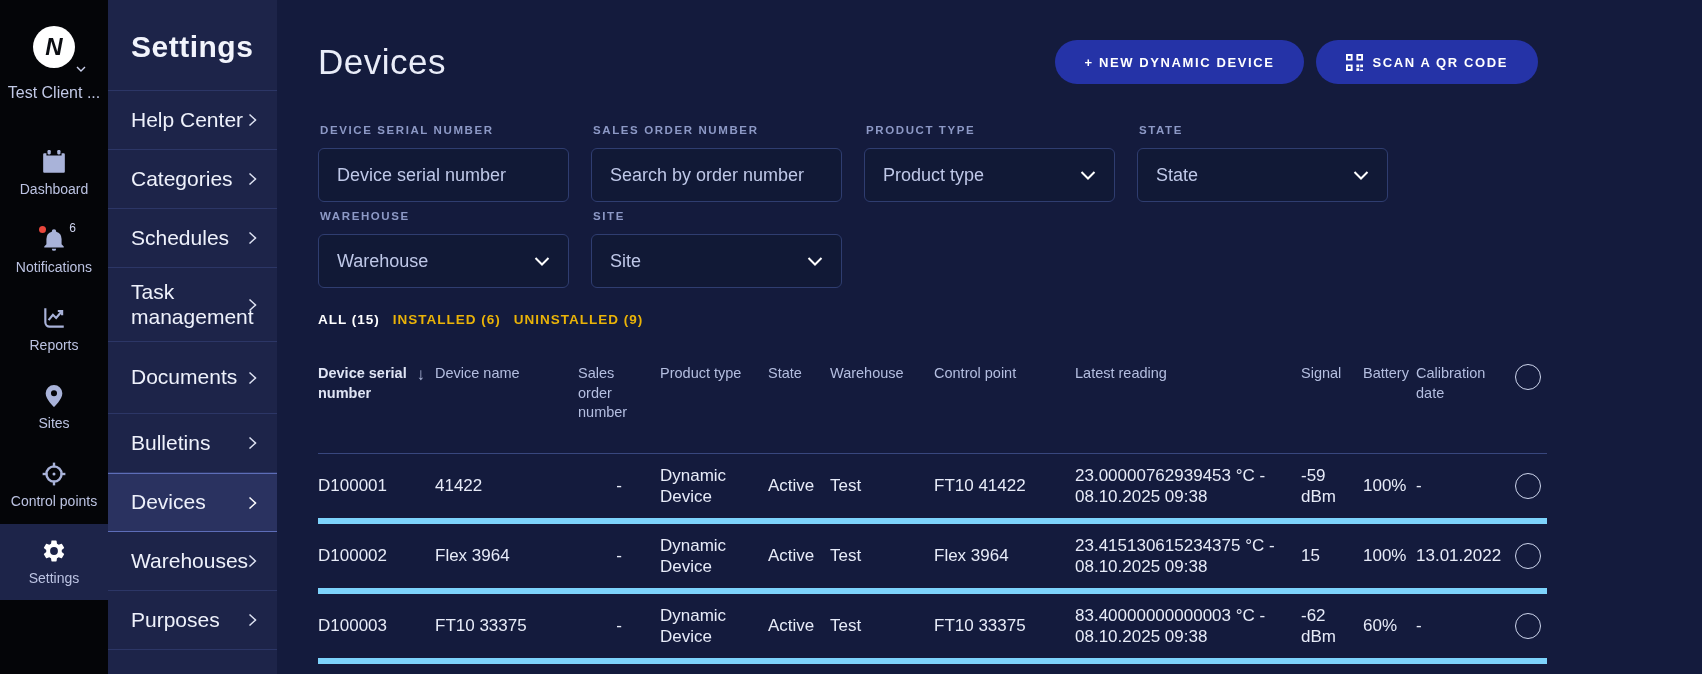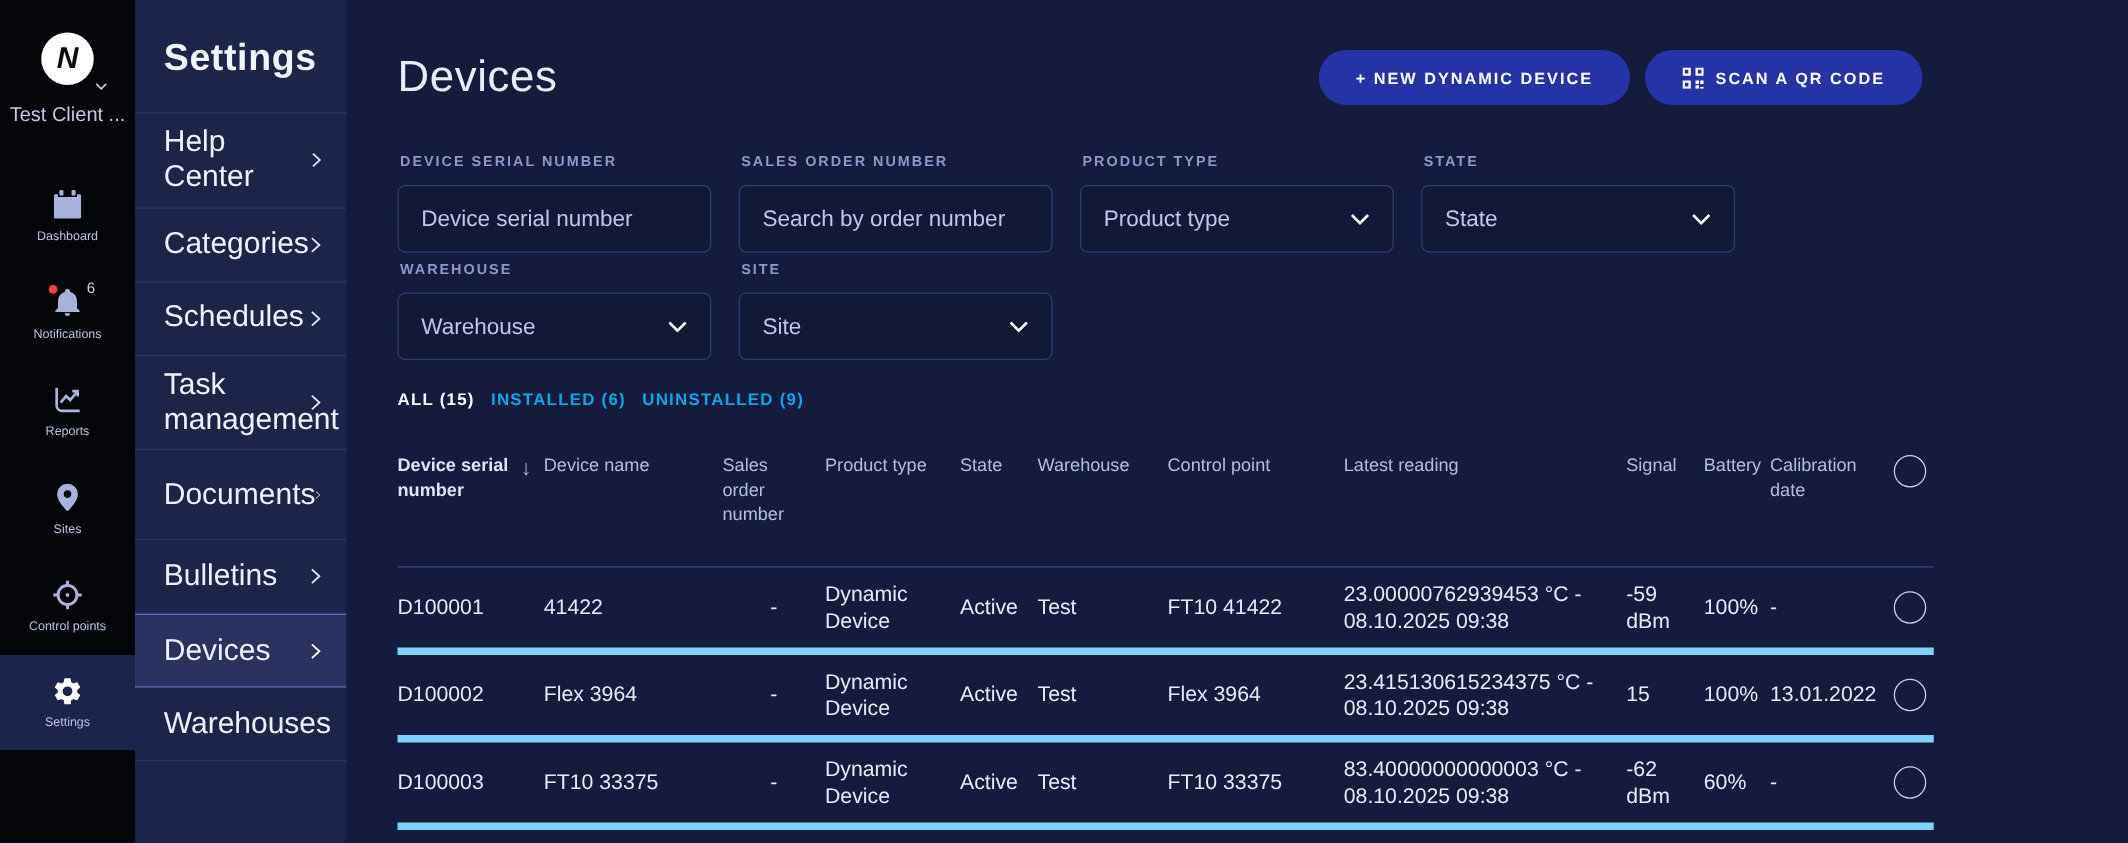--- a/index.html
+++ b/index.html
@@ -12,47 +12,47 @@
   }
   
   .rail { width:108px; background:#040508; flex-shrink:0; display:flex; flex-direction:column; align-items:center; }
   .logo-block { margin-top:26px; display:flex; flex-direction:column; align-items:center; cursor:pointer; position:relative; }
   .logo-circle { width:42px; height:42px; border-radius:50%; background:#ffffff; display:flex; align-items:center; justify-content:center; }
   .logo-circle span { font-size:24px; font-weight:700; font-style:italic; color:#0b0d12; }
   .logo-chevron { position:absolute; right:14px; top:40px; }
   .client-label { margin-top:16px; font-size:16px; color:#c2c9e6; }
   .rail-nav { margin-top:32px; width:100%; display:flex; flex-direction:column; }
   .rail-item { height:78px; display:flex; flex-direction:column; align-items:center; justify-content:center; gap:7px; color:#a9b3d9; cursor:pointer; width:100%; }
-  .rail-item .lbl { font-size:10px; color:#bcc3e2; text-align:left; line-height:1.1; }
+  .rail-item .lbl { font-size:14px; color:#bcc3e2; text-align:left; line-height:1.1; }
   .rail-item.active { background:#1d2449; height:76px; }
   .rail-item svg { display:block; }
   .bell-wrap { position:relative; }
   .bell-dot { position:absolute; left:-2px; top:-1px; width:7px; height:7px; border-radius:50%; background:#e8463c; }
   .bell-count { position:absolute; right:-9px; top:-6px; font-size:12px; color:#cdd3ee; }
   
   .panel { width:169px; background:#1d2449; flex-shrink:0; display:flex; flex-direction:column; }
   .panel-title { padding:30px 0 26px 23px; font-size:30px; font-weight:700; color:#f2f4fc; border-bottom:1px solid #2c3666; letter-spacing:0.5px; }
-  .menu-item { min-height:59px; padding:9px 20px 9px 23px; display:flex; align-items:center; justify-content:space-between; font-size:24px; color:#eef1fb; border-bottom:1px solid #2c3666; cursor:pointer; }
+  .menu-item { min-height:59px; padding:9px 20px 9px 23px; display:flex; align-items:center; justify-content:space-between; font-size:21px; color:#eef1fb; border-bottom:1px solid #2c3666; cursor:pointer; }
   .menu-item .mi-label { line-height:1.18; }
   .menu-item.active { background:#2a3260; border-top:1px solid #5d6db8; border-bottom:1px solid #5d6db8; }
   
   .main { flex:1; padding:40px 0 0 41px; }
   .main-header { display:flex; align-items:center; justify-content:space-between; padding-right:164px; }
   .page-title { font-size:35px; font-weight:300; color:#e9ecf8; letter-spacing:0.5px; }
   .btn-row { display:flex; gap:12px; }
   .pill-btn { height:44px; border:none; border-radius:22px; background:#2533a7; color:#ffffff; font-family:inherit; font-size:13px; font-weight:700; letter-spacing:1.6px; padding:12px 30px; display:flex; align-items:center; gap:9px; cursor:pointer; }
   
   .filters { margin-top:40px; display:grid; grid-template-columns:repeat(4,251px); column-gap:22px; row-gap:8px; }
   .f-label { font-size:11.5px; font-weight:700; letter-spacing:1.6px; color:#8d99c6; margin:0 0 12px 2px; display:block; }
   .field { width:100%; height:54px; background:#111936; border:1px solid #2f3d70; border-radius:6px; display:flex; align-items:center; justify-content:space-between; padding:0 18px; color:#bfc8e8; font-size:18px; cursor:pointer; }
   input.field { font-family:inherit; outline:none; cursor:text; }
   input.field::placeholder { color:#bfc8e8; opacity:1; }
   
   .tabs { margin-top:24px; display:flex; gap:13px; }
-  .tab { font-size:13.5px; font-weight:700; letter-spacing:1px; color:#0ea5e9; cursor:pointer; }
+  .tab { font-size:13.5px; font-weight:700; letter-spacing:1px; color:#eab308; cursor:pointer; }
   .tab.active { color:#ffffff; }
   
   .table { margin-top:27px; width:1229px; }
   .tgrid { display:grid; grid-template-columns:117px 143px 82px 108px 62px 104px 141px 226px 62px 53px 92px 39px; }
   .thead { padding:10px 0 0; height:100px; border-bottom:1px solid #38477e; align-items:start; }
   .th { font-size:14.5px; color:#b4bee0; line-height:1.35; padding-right:10px; cursor:pointer; }
   .th.sorted { font-weight:700; color:#dfe4f4; display:flex; }
   .sort-arrow { font-weight:400; color:#aeb8da; font-size:17px; margin-left:4px; }
   .trow { height:70px; border-bottom:6px solid #7dd3fc; align-items:center; cursor:pointer; }
   .td { font-size:17px; color:#e7ebf8; line-height:1.25; padding-right:10px; }
@@ -165,20 +165,26 @@
       </svg>
   </div>
   <div class="menu-item active">
     <span class="mi-label">Devices</span>
     <svg width="9" height="14" viewBox="0 0 9 14">
         <polyline points="1.5,1.5 7.5,7 1.5,12.5" fill="none" stroke="#ffffff" stroke-width="1.5"></polyline>
       </svg>
   </div>
   <div class="menu-item">
     <span class="mi-label">Warehouses</span>
+    <svg width="9" height="14" viewBox="0 0 9 14">
+        <polyline points="1.5,1.5 7.5,7 1.5,12.5" fill="none" stroke="#dfe3f3" stroke-width="1.5"></polyline>
+      </svg>
+  </div>
+  <div class="menu-item">
+    <span class="mi-label">Purposes</span>
     <svg width="9" height="14" viewBox="0 0 9 14">
         <polyline points="1.5,1.5 7.5,7 1.5,12.5" fill="none" stroke="#dfe3f3" stroke-width="1.5"></polyline>
       </svg>
   </div>
 </aside>
 
 <main class="main">
   <div class="main-header">
     <h1 class="page-title">Devices</h1>
     <div class="btn-row">

